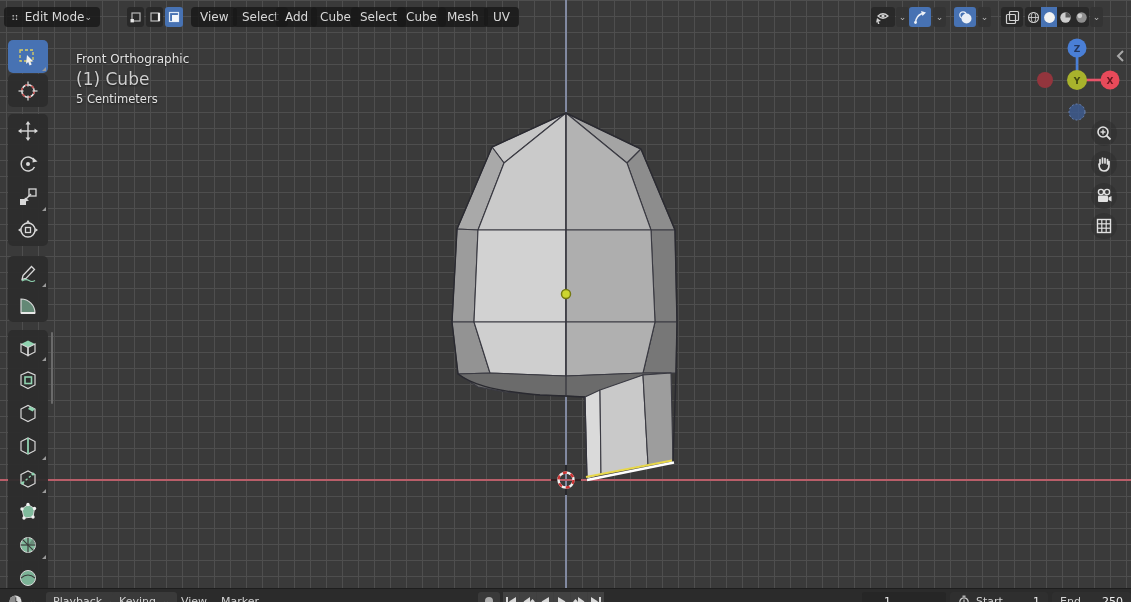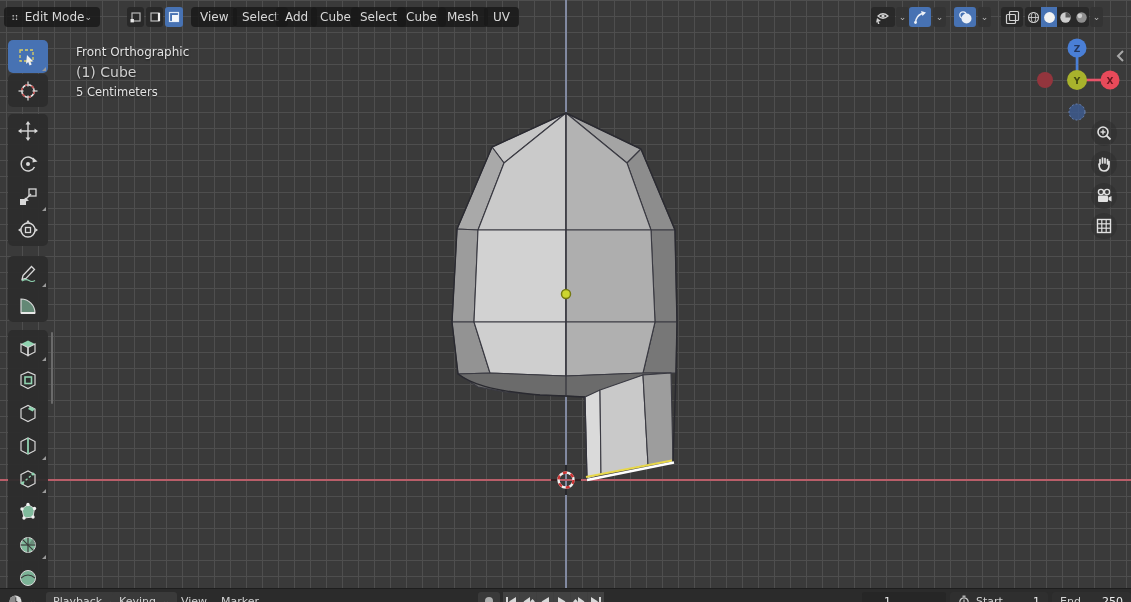--- a/index.html
+++ b/index.html
@@ -10,21 +10,21 @@
   .viewport{position:absolute;inset:0;
     background-color:#3a3a3a;
     background-image:
       linear-gradient(#4e4e4e 1px, transparent 1px),
       linear-gradient(90deg,#4e4e4e 1px, transparent 1px);
     background-size:16px 16px;
     background-position:6px 0;}
   .axis-x{position:absolute;left:0;top:479px;width:1131px;height:2px;background:#b95e69;}
   .axis-z{position:absolute;left:565px;top:0;width:2px;height:602px;background:rgba(141,150,178,.85);}
   
-  .vp-overlay{position:absolute;left:76px;top:42px;color:#e2e2e2;font-size:12px;line-height:20px;
+  .vp-overlay{position:absolute;left:76px;top:49px;color:#e2e2e2;font-size:12px;line-height:20px;
     text-shadow:0 1px 2px rgba(0,0,0,.6);}
   
   .pill{position:absolute;top:7px;height:20px;border-radius:4px;background:rgba(24,24,24,.82);
     color:#d8d8d8;font-size:12px;display:flex;align-items:center;justify-content:center;
     padding:0 9px;box-sizing:border-box;white-space:nowrap;}
   .btn{position:absolute;top:7px;height:20px;border-radius:3px;background:rgba(40,40,40,.92);
     display:flex;align-items:center;justify-content:center;box-sizing:border-box;}
   .btn.active{background:#4772b3;}
   .chev{color:#b8b8b8;font-size:9px;margin-left:6px;}
   .mode-dd{left:4px;width:96px;justify-content:flex-start;padding:0 8px;}
@@ -98,21 +98,21 @@
       <line x1="551" y1="480" x2="559" y2="480" stroke="#101010" stroke-width="1.6"></line>
       <line x1="573" y1="480" x2="581" y2="480" stroke="#101010" stroke-width="1.6"></line>
       <line x1="566" y1="465" x2="566" y2="473" stroke="#101010" stroke-width="1.6"></line>
       <line x1="566" y1="487" x2="566" y2="495" stroke="#101010" stroke-width="1.6"></line>
       <circle cx="566" cy="480" r="7.5" fill="none" stroke="#f0f0f0" stroke-width="2.4"></circle>
       <circle cx="566" cy="480" r="7.5" fill="none" stroke="#cc3333" stroke-width="2.4" stroke-dasharray="4 4"></circle>
     </svg>
 
     <div class="vp-overlay" style="z-index:3">
       <div>Front Orthographic</div>
-      <div style="color:#cfcfcf;font-size:14px">(1) Cube</div>
+      <div style="color:#cfcfcf;font-size:17px">(1) Cube</div>
       <div style="font-size:11.5px">5 Centimeters</div>
     </div>
 
     <svg style="position:absolute;left:1032px;top:36px;z-index:4" width="92" height="88" viewBox="1032 36 92 88">
       <line x1="1077" y1="57" x2="1077" y2="80" stroke="#4a7fd6" stroke-width="2.6"></line>
       <line x1="1077" y1="80" x2="1101" y2="80" stroke="#e8556a" stroke-width="2.6"></line>
       <circle cx="1045" cy="80" r="8" fill="#93353d"></circle>
       <circle cx="1077" cy="112" r="8" fill="#3d5c93" fill-opacity="0.8" stroke="#6b86b8" stroke-width="1" stroke-dasharray="2 2"></circle>
       <circle cx="1077" cy="48" r="9.5" fill="#4a7fd6"></circle>
       <text x="1077" y="51.5" font-size="9" font-weight="bold" fill="#23375e" text-anchor="middle">Z</text>

